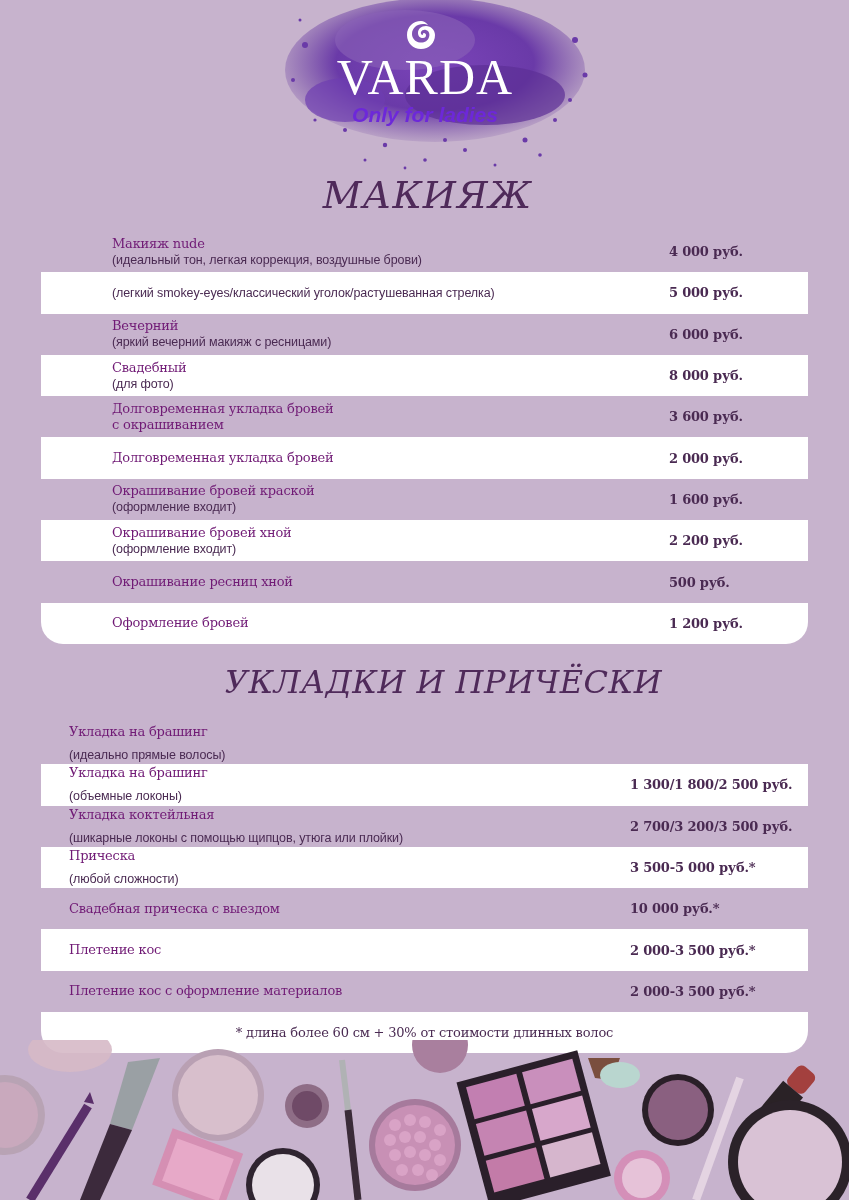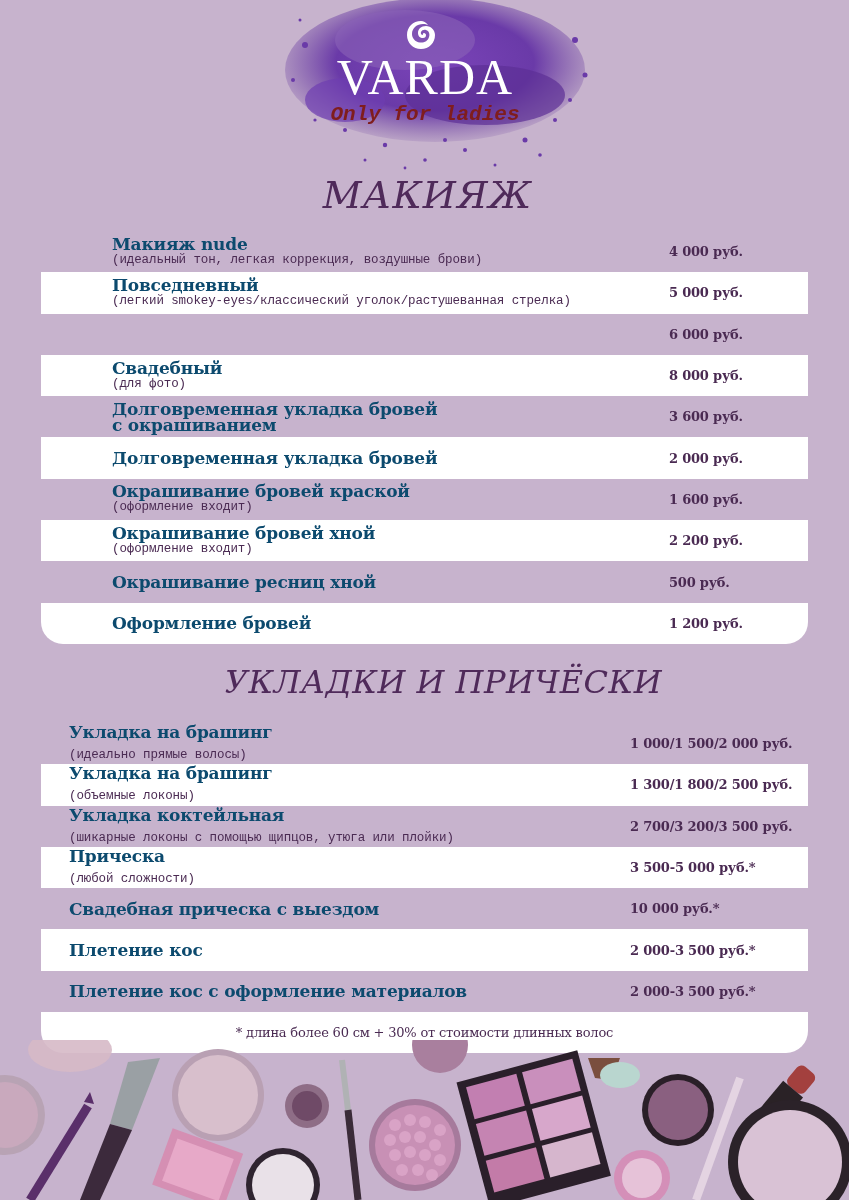--- a/index.html
+++ b/index.html
@@ -22,23 +22,23 @@
   .logo-mark {
     position: absolute; left: 404px; top: 18px; width: 34px; height: 34px;
   }
   .logo-name {
     position: absolute; left: 330px; top: 52px; width: 190px; text-align: center;
     font-family: "Liberation Serif", "DejaVu Serif", serif;
     font-size: 50px; letter-spacing: 1px; color: #ffffff; line-height: 1;
   }
   .logo-tagline {
     position: absolute; left: 330px; top: 104px; width: 190px; text-align: center;
-    font-family: Liberation Mono, monospace;
+    font-family: Liberation Sans, sans-serif;
     font-style: italic; font-weight: bold;
-    font-size: 21px; color: #7f1d1d; line-height: 1;
+    font-size: 21px; color: #6d28d9; line-height: 1;
   }
 
   
   .section-title {
     position: absolute; left: 0; width: 849px; text-align: center;
     font-family: "DejaVu Serif", "Liberation Serif", serif;
     font-style: italic; color: #4f2a5a; line-height: 1; padding-left: 6px;
   }
   .title-makeup { top: 176px; font-size: 38px; letter-spacing: 1px; }
   .title-hair { top: 666px; font-size: 32px; letter-spacing: 0.5px; margin-left: 16px; }
@@ -53,26 +53,26 @@
   }
   .row.white { background: #ffffff; }
   .row.last { border-radius: 0 0 22px 22px; }
   .row-text {
     position: absolute; top: 0; bottom: 0;
     display: flex; flex-direction: column; justify-content: center;
   }
   .table-makeup .row-text { left: 71px; }
   .table-hair .row-text { left: 28px; gap: 7px; }
   .svc-name {
-    font-family: "DejaVu Serif", serif; font-weight: bold;
-    font-size: 17px; line-height: 16px; color: #0c4a6e;
+    font-family: "DejaVu Serif", serif; font-weight: normal;
+    font-size: 13px; line-height: 16px; color: #701a75;
     letter-spacing: -0.2px;
   }
   .svc-desc {
-    font-family: Liberation Mono, monospace;
+    font-family: Liberation Sans, sans-serif;
     font-size: 12.5px; line-height: 16px; color: #4a2a52;
     letter-spacing: -0.1px;
   }
   .price {
     position: absolute; top: 0; bottom: 0;
     display: flex; align-items: center;
     font-family: "DejaVu Serif", serif; font-weight: bold;
     font-size: 13px; color: #4a2a52; letter-spacing: -0.2px;
   }
   .table-makeup .price { left: 628px; }
@@ -137,26 +137,29 @@
   <div class="table table-makeup">
     <div class="row">
       <div class="row-text">
         <div class="svc-name">Макияж nude</div>
         <div class="svc-desc">(идеальный тон, легкая коррекция, воздушные брови)</div>
       </div>
       <div class="price">4 000 руб.</div>
     </div>
     <div class="row white">
       <div class="row-text">
-        <div class="svc-name">Повседневный</div>
         <div class="svc-desc">(легкий smokey-eyes/классический уголок/растушеванная стрелка)</div>
       </div>
       <div class="price">5 000 руб.</div>
     </div>
     <div class="row">
+      <div class="row-text">
+        <div class="svc-name">Вечерний</div>
+        <div class="svc-desc">(яркий вечерний макияж с ресницами)</div>
+      </div>
       <div class="price">6 000 руб.</div>
     </div>
     <div class="row white">
       <div class="row-text">
         <div class="svc-name">Свадебный</div>
         <div class="svc-desc">(для фото)</div>
       </div>
       <div class="price">8 000 руб.</div>
     </div>
     <div class="row">
@@ -201,21 +204,20 @@
   </div>
 
   <div class="section-title title-hair">УКЛАДКИ И ПРИЧЁСКИ</div>
 
   <div class="table table-hair">
     <div class="row">
       <div class="row-text">
         <div class="svc-name">Укладка на брашинг</div>
         <div class="svc-desc">(идеально прямые волосы)</div>
       </div>
-      <div class="price">1 000/1 500/2 000 руб.</div>
     </div>
     <div class="row white">
       <div class="row-text">
         <div class="svc-name">Укладка на брашинг</div>
         <div class="svc-desc">(объемные локоны)</div>
       </div>
       <div class="price">1 300/1 800/2 500 руб.</div>
     </div>
     <div class="row">
       <div class="row-text">

